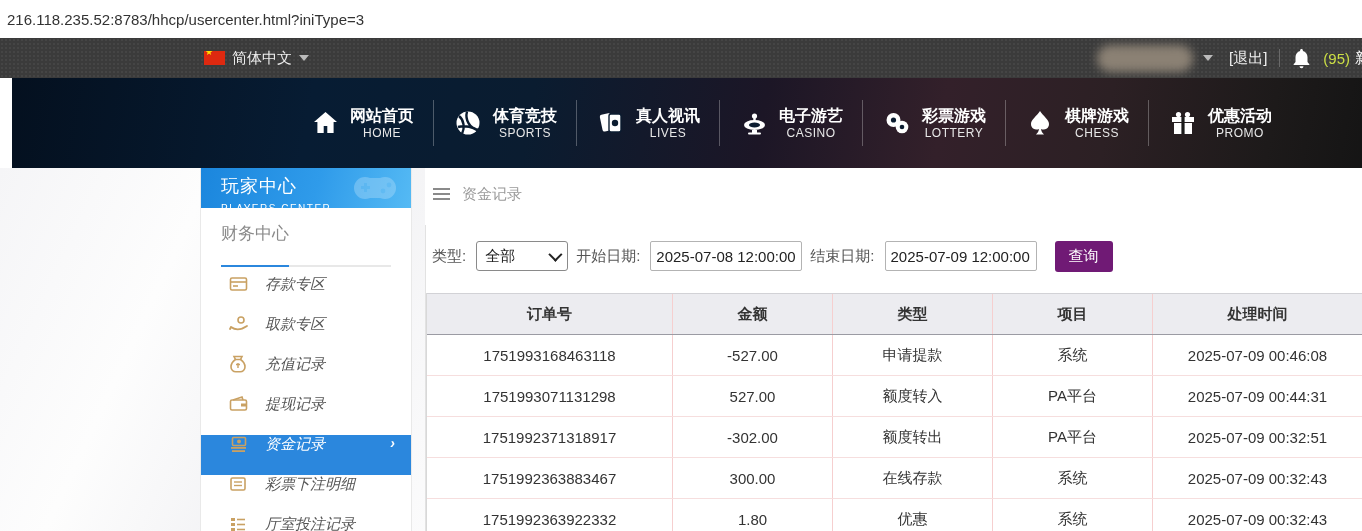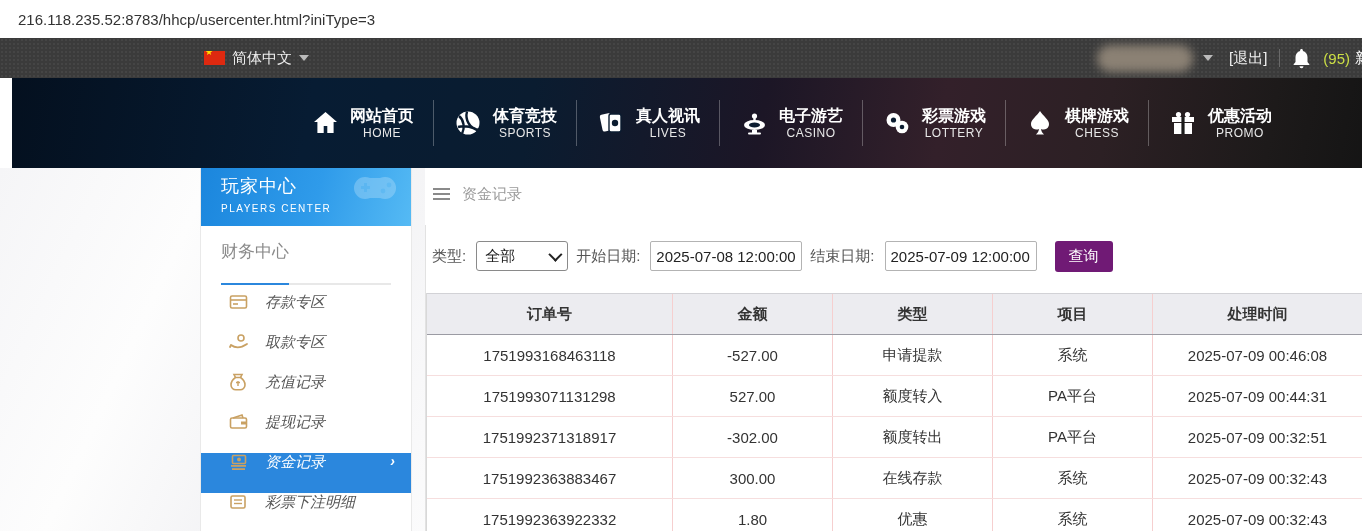--- a/index.html
+++ b/index.html
@@ -2,21 +2,21 @@
 <html><head>
 <meta charset="utf-8">
 <style>
   html,body{margin:0;padding:0;}
   body{font-family:"Liberation Sans","DejaVu Sans",sans-serif;}
   .page{position:relative;width:1362px;height:531px;overflow:hidden;background:#fff;}
 
   
   .urlbar{position:absolute;left:0;top:0;width:100%;height:38px;background:#fff;
     border-bottom:1px solid #e3e3e3;display:flex;align-items:center;}
-  .urlbar span{font-size:15px;color:#333;padding-left:18px;}
+  .urlbar span{font-size:15px;color:#333;padding-left:7px;}
 
   
   .topbar{position:absolute;left:0;top:38px;width:100%;height:40px;background:#3b3b3b;
     background-image:radial-gradient(rgba(255,255,255,.05) 1px,transparent 1px);background-size:4px 4px;}
   .lang{position:absolute;left:204px;top:0;height:40px;display:flex;align-items:center;gap:7px;cursor:pointer;}
   .flag{position:relative;width:21px;height:14px;background:#de2910;display:inline-block;overflow:hidden;}
   .flag .star{position:absolute;left:1px;top:-4px;color:#ffde00;font-size:9px;}
   .lang-label{color:#eee;font-size:15px;}
   .caret{width:0;height:0;border-left:5px solid transparent;border-right:5px solid transparent;border-top:6px solid #bbb;display:inline-block;}
   .userarea{position:absolute;right:0;top:0;height:40px;display:flex;align-items:center;}
@@ -38,21 +38,21 @@
   .nav-sub{color:#e8e8e8;font-size:12px;letter-spacing:.5px;}
   .nav-sep{width:1px;height:46px;background:rgba(255,255,255,.28);margin:0 2px;}
 
   
   .content{position:absolute;left:0;top:168px;width:100%;height:363px;
     background:linear-gradient(115deg,#f5f5f7 0%,#fdfdfd 14%,#f3f3f5 26%,#ffffff 45%,#fdfdfd 100%);}
 
   
   .sidebar{position:absolute;left:200px;top:0;width:212px;height:100%;background:#fff;
     border-left:1px solid #e9e9e9;border-right:1px solid #e9e9e9;box-sizing:border-box;}
-  .side-head{position:relative;height:58px;background:linear-gradient(105deg,#1b86dd 0%,#2f9bea 55%,#55baf4 100%);
+  .side-head{position:relative;height:40px;background:linear-gradient(105deg,#1b86dd 0%,#2f9bea 55%,#55baf4 100%);
     color:#fff;padding:6px 8px 0 20px;box-sizing:border-box;overflow:hidden;}
   .side-title{font-size:18px;letter-spacing:1px;}
   .side-sub{font-size:10px;letter-spacing:1.5px;margin-top:5px;}
   .side-gamepad{position:absolute;right:10px;top:4px;opacity:.35;}
   .side-section{color:#8a8a8a;font-size:17px;padding:14px 0 20px 20px;}
   .side-underline{height:2px;background:#e8e8e8;margin:0 20px 8px 20px;position:relative;}
   .side-underline-accent{position:absolute;left:0;top:0;height:2px;width:68px;background:#2b87dd;}
   .side-item{display:flex;height:40px;padding-left:28px;gap:16px;cursor:pointer;color:#555;font-size:15px;position:relative;font-style:italic;}
   .side-item.selected{background:#2b87dd;color:#fff;}
   .side-chevron{position:absolute;right:16px;color:#fff;font-size:14px;font-weight:bold;}

